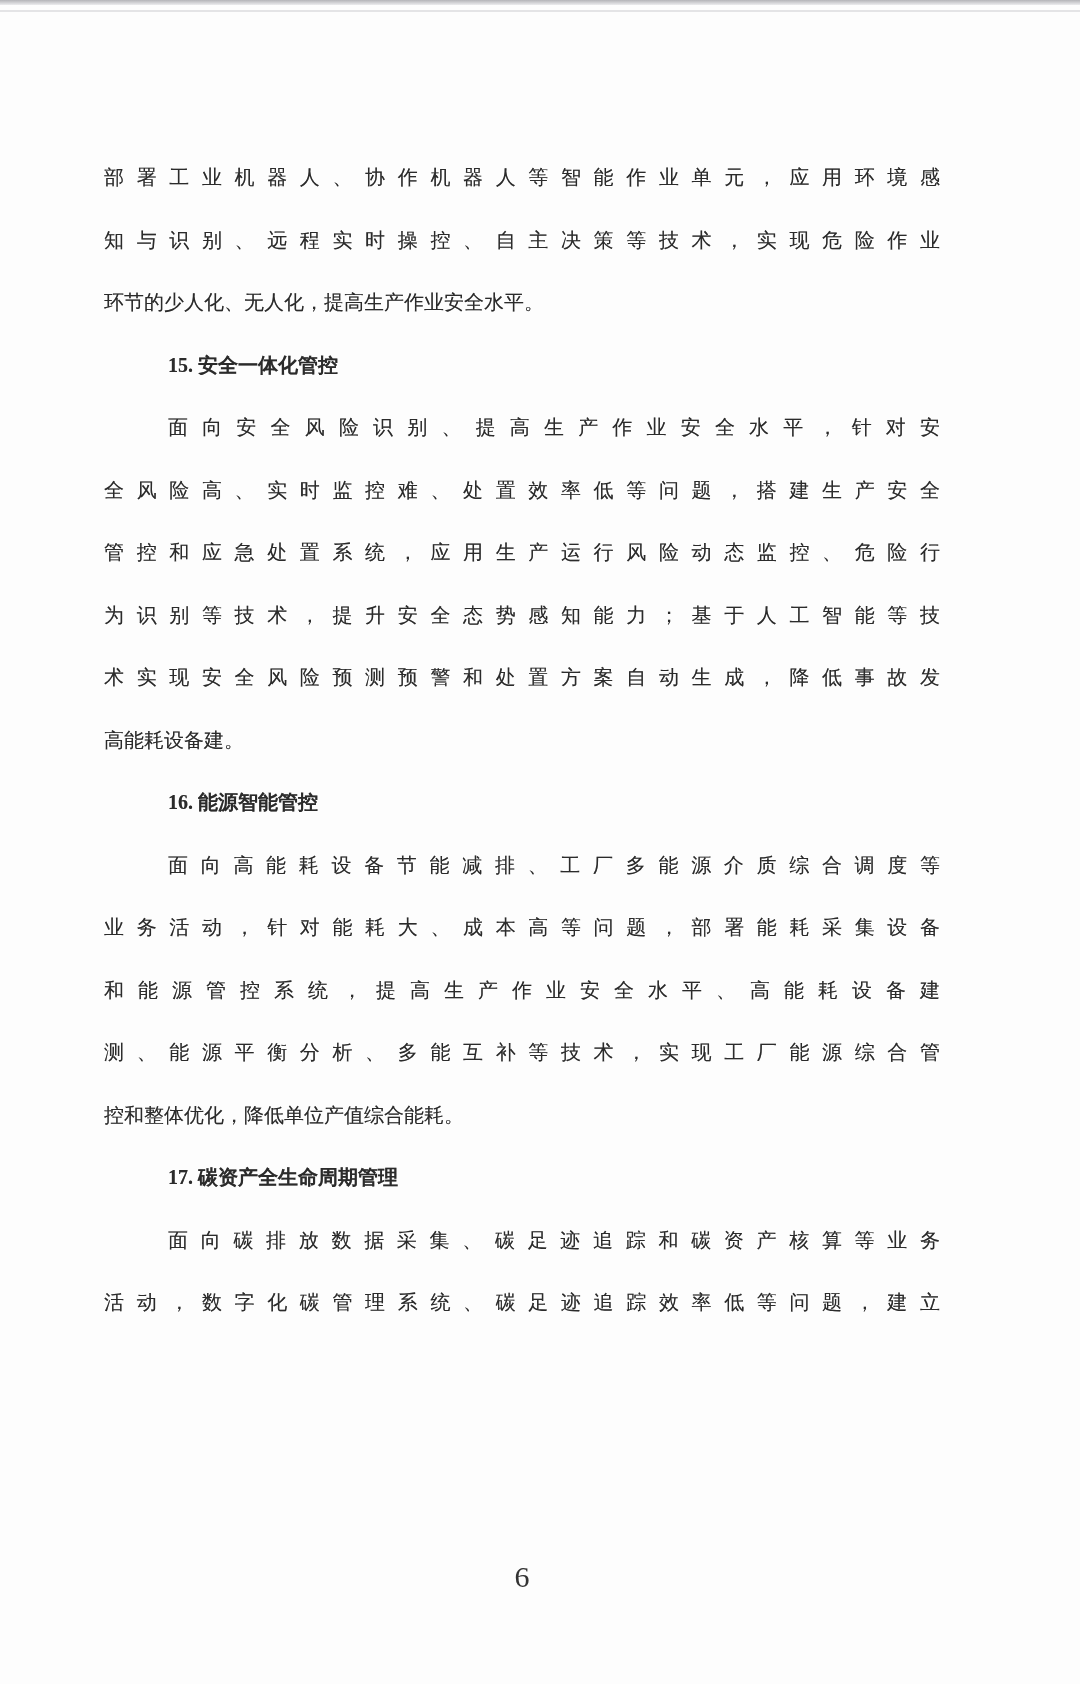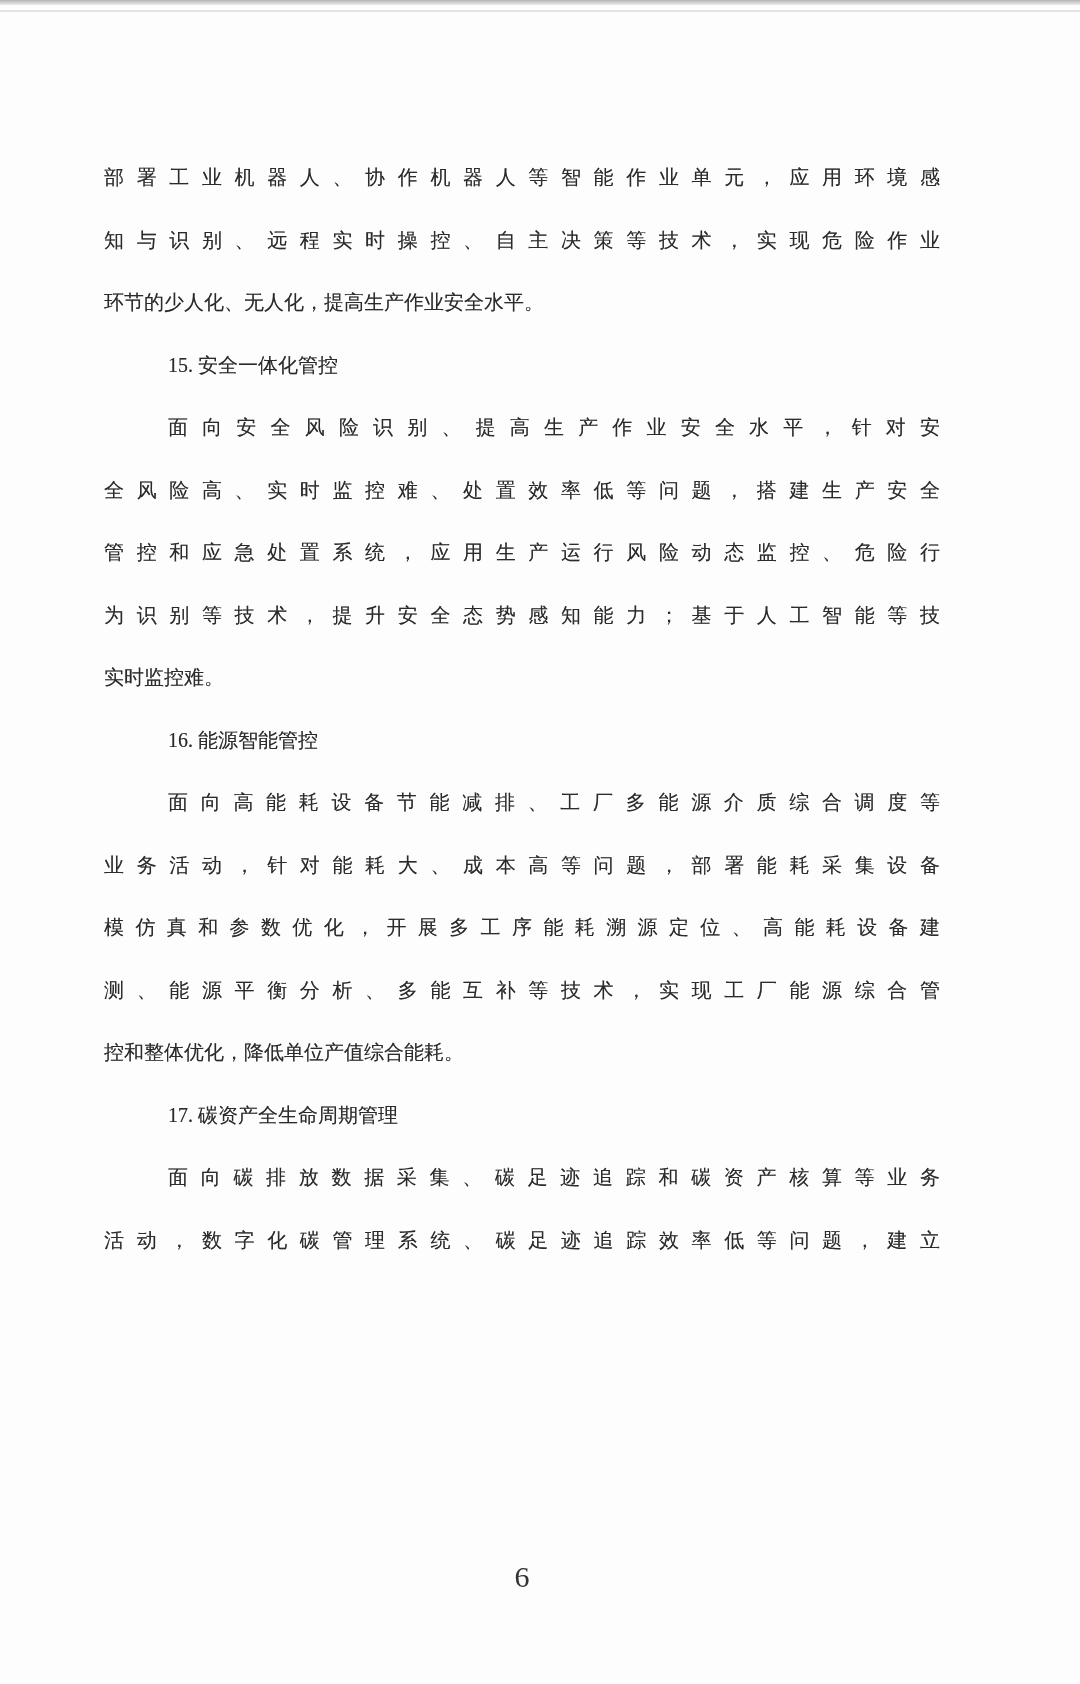--- a/index.html
+++ b/index.html
@@ -45,21 +45,21 @@
     text-shadow: 0 0 0.5px rgba(40,40,40,0.45);
   }
   .r-left {
     text-align: right;
     text-align-last: left;
   }
   .r-indent {
     text-indent: 64px;
   }
   .r-heading {
-    font-weight: normal;
+    font-weight: bold;
     text-align: center;
     text-align-last: left;
     text-indent: 64px;
   }
   .page-number {
     position: absolute;
     top: 1546px;
     left: 104px;
     width: 836px;
     height: 62px;
@@ -79,25 +79,26 @@
 
   <div class="text-block">
     <div class="row">部署工业机器人、协作机器人等智能作业单元，应用环境感</div>
     <div class="row">知与识别、远程实时操控、自主决策等技术，实现危险作业</div>
     <div class="row r-left">环节的少人化、无人化，提高生产作业安全水平。</div>
     <div class="row r-heading">15. 安全一体化管控</div>
     <div class="row r-indent">面向安全风险识别、提高生产作业安全水平，针对安</div>
     <div class="row">全风险高、实时监控难、处置效率低等问题，搭建生产安全</div>
     <div class="row">管控和应急处置系统，应用生产运行风险动态监控、危险行</div>
     <div class="row">为识别等技术，提升安全态势感知能力；基于人工智能等技</div>
-    <div class="row r-left">实时监控难。</div>
+    <div class="row">术实现安全风险预测预警和处置方案自动生成，降低事故发</div>
+    <div class="row r-left">高能耗设备建。</div>
     <div class="row r-heading">16. 能源智能管控</div>
     <div class="row r-indent">面向高能耗设备节能减排、工厂多能源介质综合调度等</div>
     <div class="row">业务活动，针对能耗大、成本高等问题，部署能耗采集设备</div>
-    <div class="row">模仿真和参数优化，开展多工序能耗溯源定位、高能耗设备建</div>
+    <div class="row">和能源管控系统，提高生产作业安全水平、高能耗设备建</div>
     <div class="row">测、能源平衡分析、多能互补等技术，实现工厂能源综合管</div>
     <div class="row r-left">控和整体优化，降低单位产值综合能耗。</div>
     <div class="row r-heading">17. 碳资产全生命周期管理</div>
     <div class="row r-indent">面向碳排放数据采集、碳足迹追踪和碳资产核算等业务</div>
     <div class="row">活动，数字化碳管理系统、碳足迹追踪效率低等问题，建立</div>
   </div>
 
   <div class="page-number">6</div>
 
 </div>

